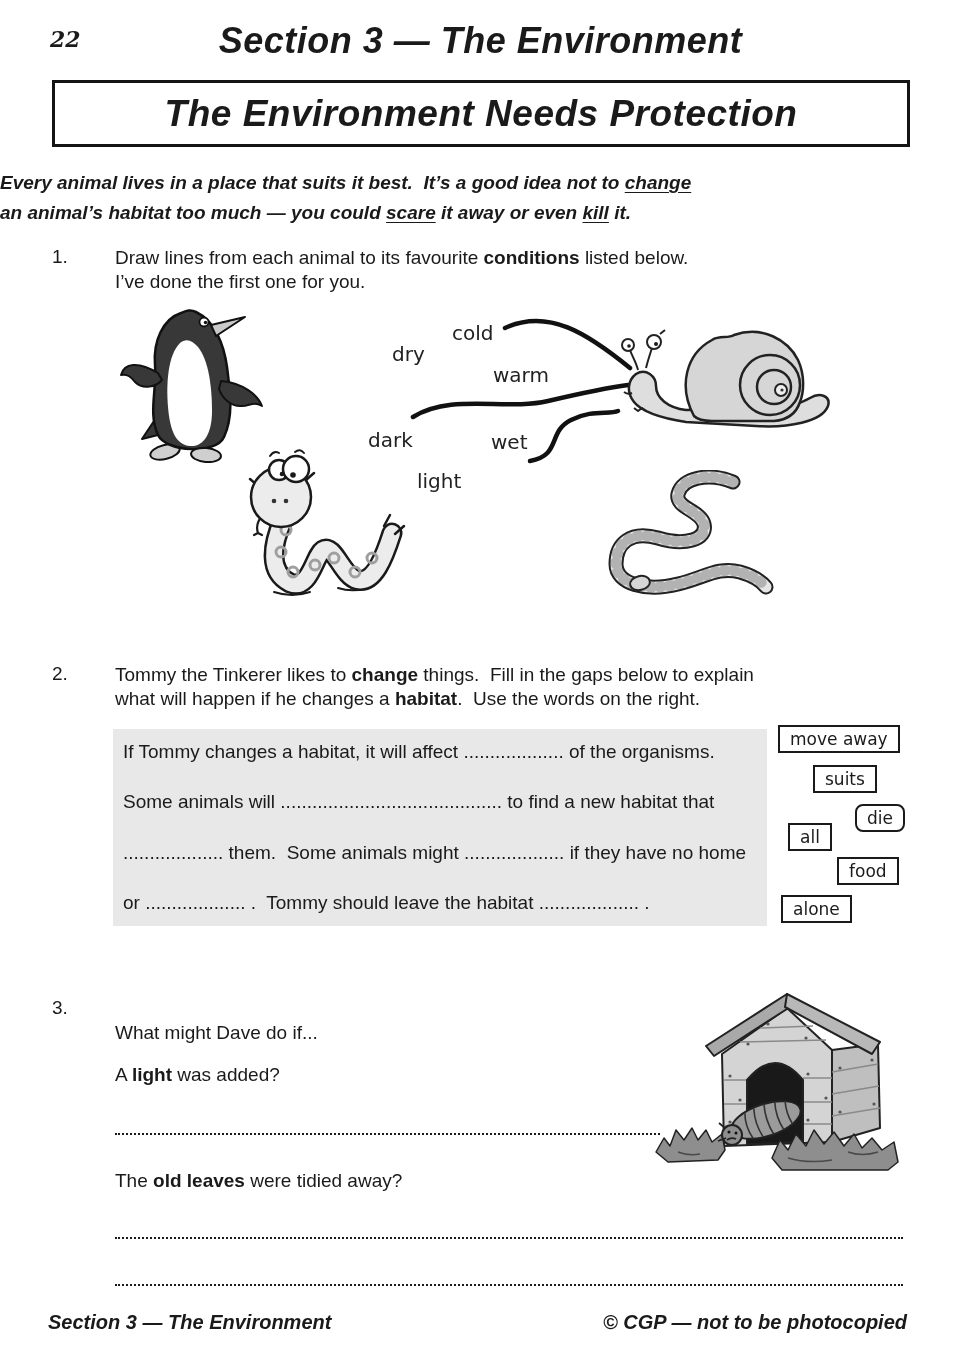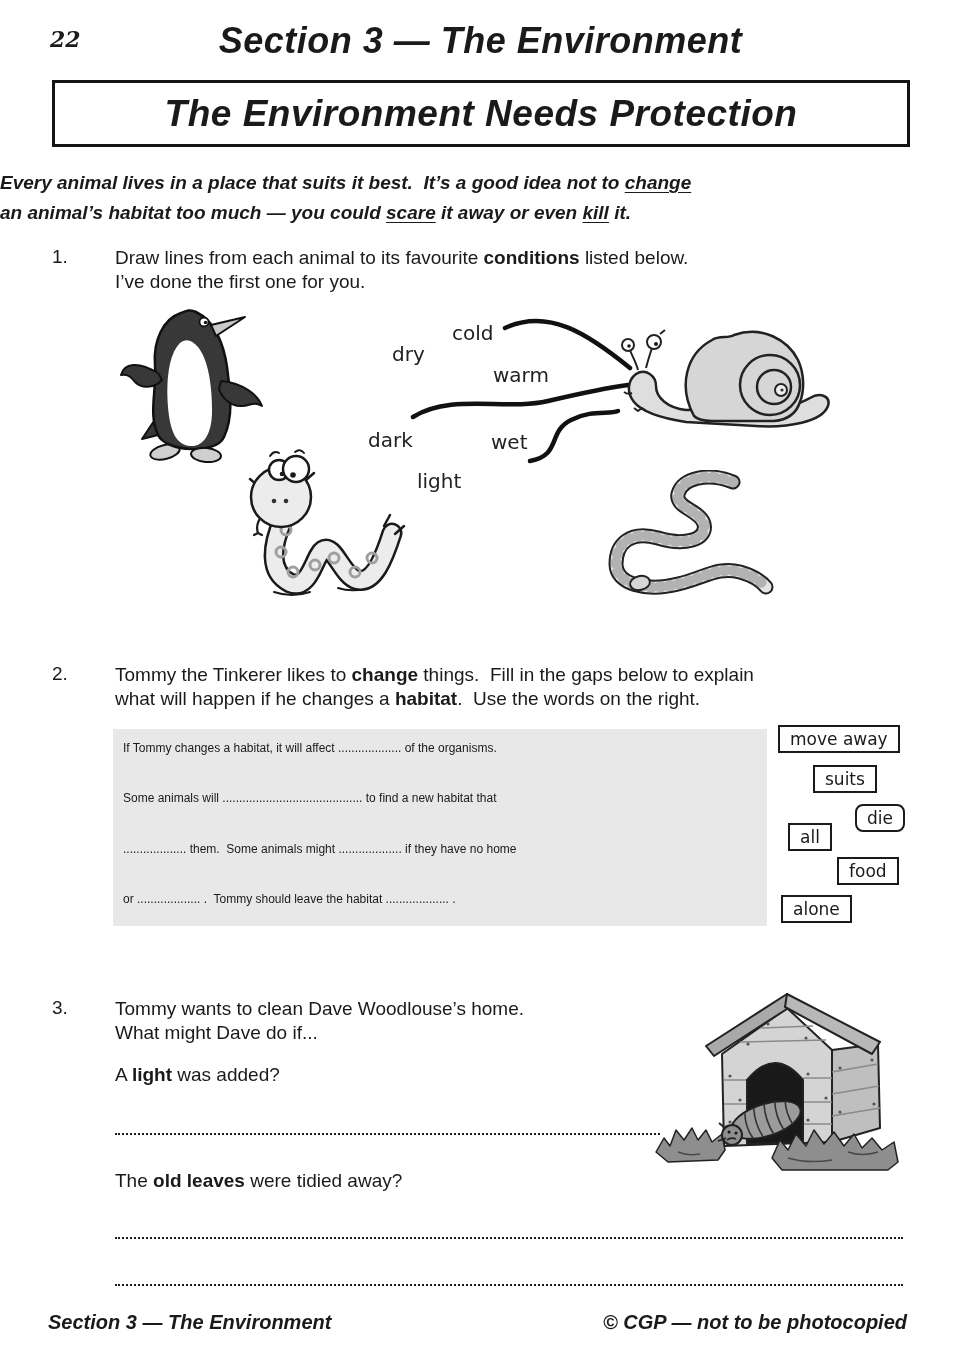--- a/index.html
+++ b/index.html
@@ -16,21 +16,21 @@
   .headbox span{font:italic 700 37px "Liberation Sans",sans-serif;letter-spacing:.5px;}
   .intro{left:0;right:0;top:168px;
         font:italic 600 19px/30px "Liberation Sans",sans-serif;}
   .intro u{text-underline-offset:3px;}
   
   .qnum{font-size:19px;left:52px;}
   .qline{font-size:19px;line-height:24px;left:115px;}
   .cond{font-family:"DejaVu Sans",sans-serif;font-size:20px;color:#222;}
   
   .gapbox{left:113px;top:729px;width:654px;height:197px;background:#e8e8e8;}
-  .gapline{position:absolute;left:10px;font-size:12px;white-space:pre;}
+  .gapline{position:absolute;left:10px;font-size:19px;white-space:pre;}
   .chip{position:absolute;border:2px solid #1a1a1a;background:#fff;white-space:nowrap;
         font-family:"DejaVu Sans",sans-serif;font-size:17px;padding:2px 10px;}
   
   .dots{border-bottom:2.5px dotted #1a1a1a;height:0;}
   
   .footer{font:italic 700 20px "Liberation Sans",sans-serif;top:1311px;}
   b{font-weight:700;}
   svg{display:block;}
 </style>
 </head>
@@ -154,21 +154,20 @@
   </div>
 
   <div class="chip" style="left:778px;top:725px;">move away</div>
   <div class="chip" style="left:813px;top:765px;">suits</div>
   <div class="chip" style="left:855px;top:804px;border-radius:8px;">die</div>
   <div class="chip" style="left:788px;top:823px;">all</div>
   <div class="chip" style="left:837px;top:857px;">food</div>
   <div class="chip" style="left:781px;top:895px;">alone</div>
 
   <span class="abs qnum" style="top:997px;">3.</span>
-  <div class="abs qline pre" style="top:997px;">Tommy wants to clean Dave Woodlouse’s home.</div>
   <div class="abs qline pre" style="top:1021px;">What might Dave do if...</div>
   <div class="abs qline pre" style="top:1063px;"><span>A </span><b>light</b><span> was added?</span></div>
   <div class="abs dots" style="left:115px;top:1133px;width:545px;"></div>
   <div class="abs qline pre" style="top:1169px;"><span>The </span><b>old leaves</b><span> were tidied away?</span></div>
   <div class="abs dots" style="left:115px;top:1237px;width:788px;"></div>
   <div class="abs dots" style="left:115px;top:1284px;width:788px;"></div>
 
   <svg class="abs" style="left:648px;top:980px;" width="262" height="192" viewBox="0 0 262 192">
     <g stroke="#222" stroke-linejoin="round">
       <polygon points="184,70 230,64 232,148 184,162" fill="#bfbfbf" stroke-width="2"></polygon>

